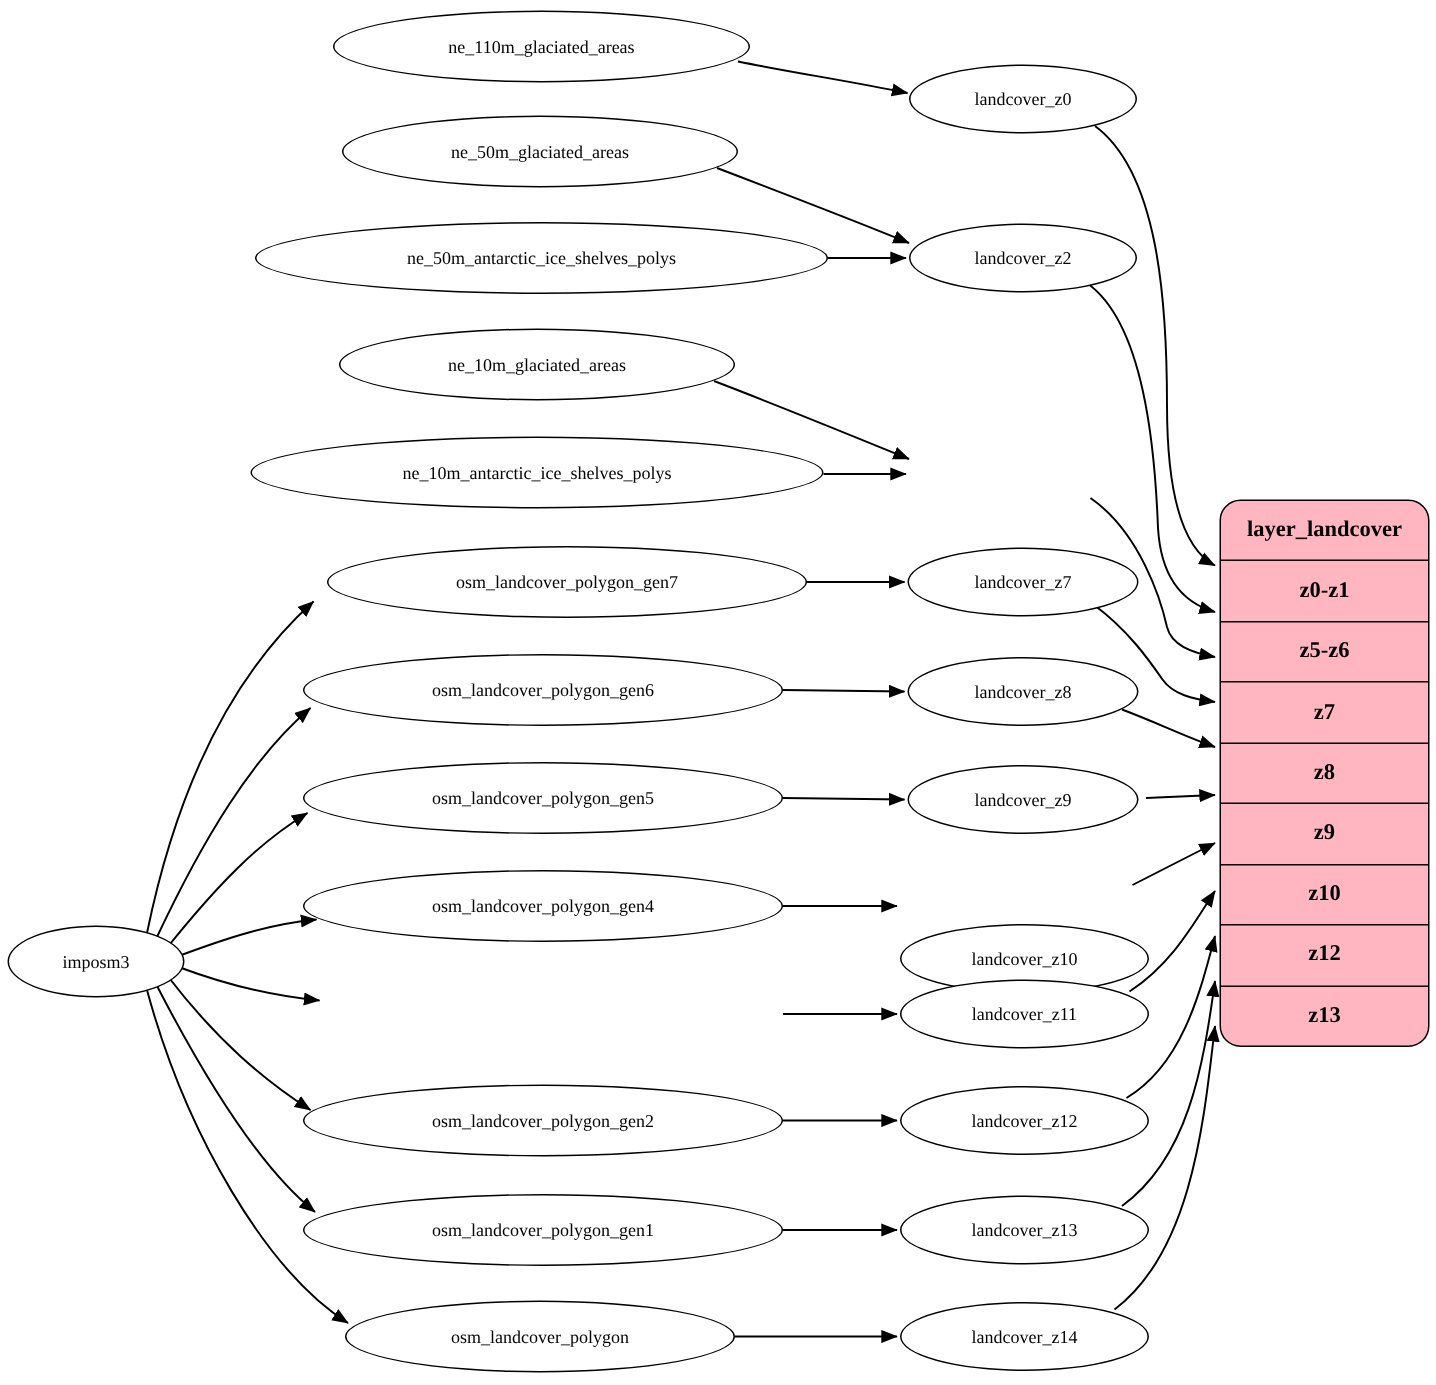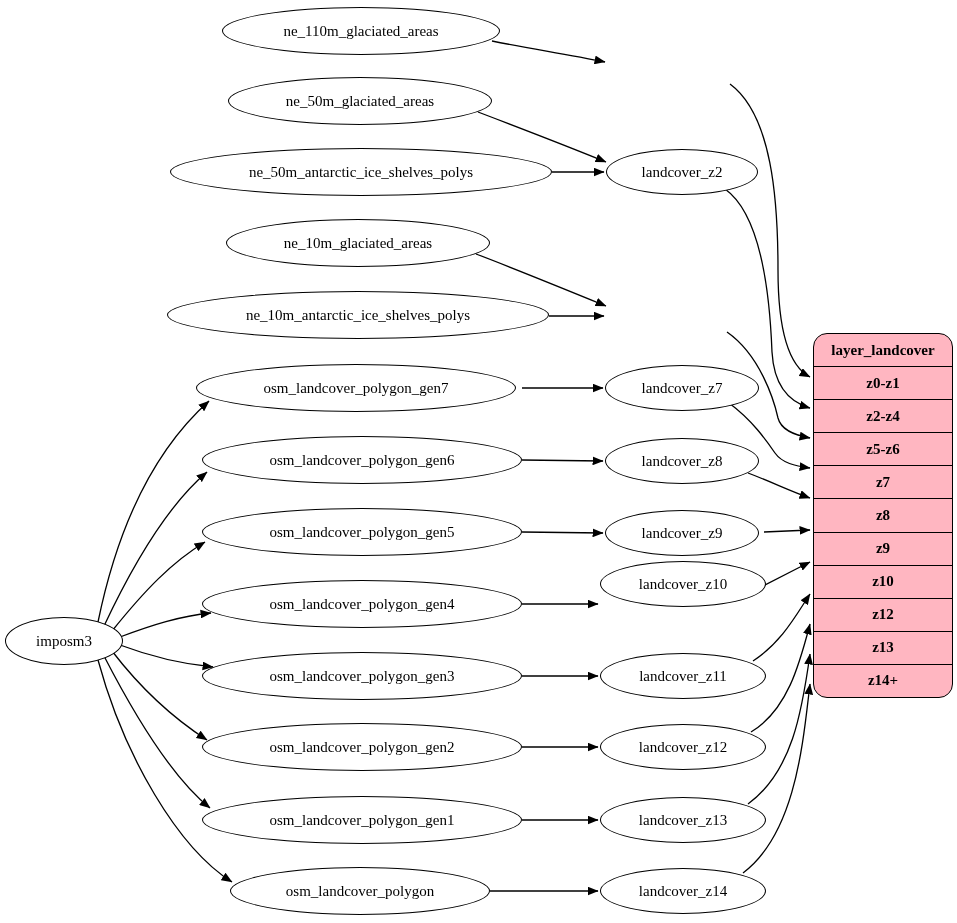--- a/index.html
+++ b/index.html
@@ -13,21 +13,21 @@
     position:relative;width:957px;height:923px;background:var(--bg);
     font-family:"Liberation Serif","DejaVu Serif",serif;color:#000;
     overflow:hidden;
   }
   svg.edges{position:absolute;left:0;top:0;width:957px;height:923px;}
   path.edge{fill:none;stroke:var(--stroke);stroke-width:1.3px;}
   .arrowhead{fill:var(--stroke);}
   .node{
     position:absolute;display:flex;align-items:center;justify-content:center;
     border:1.3px solid var(--stroke);border-radius:50%;
-    background:var(--node-fill);font-size:15px;white-space:nowrap;
+    background:var(--node-fill);font-size:12px;white-space:nowrap;
     box-sizing:border-box;z-index:2;
   }
   .record{
     position:absolute;left:813px;top:333px;width:140px;height:365px;
     background:var(--record-fill);border:1.3px solid var(--stroke);
     border-radius:14px;display:flex;flex-direction:column;
     box-sizing:border-box;font-size:15px;overflow:hidden;z-index:2;font-weight:bold;
   }
   .record .row{
     flex:1;display:flex;align-items:center;justify-content:center;
@@ -83,46 +83,44 @@
     <path class="edge" d="M743,873 C796,833 803,742 810,684" marker-end="url(#arr)"></path>
   </svg>
 
   <div class="node" style="left:5px;top:617px;width:118px;height:48px">imposm3</div>
 
   <div class="node" style="left:222px;top:7px;width:278px;height:48px">ne_110m_glaciated_areas</div>
   <div class="node" style="left:228px;top:77px;width:264px;height:48px">ne_50m_glaciated_areas</div>
   <div class="node" style="left:170px;top:148px;width:382px;height:48px">ne_50m_antarctic_ice_shelves_polys</div>
   <div class="node" style="left:226px;top:219px;width:264px;height:48px">ne_10m_glaciated_areas</div>
   <div class="node" style="left:167px;top:291px;width:382px;height:48px">ne_10m_antarctic_ice_shelves_polys</div>
-  <div class="node" style="left:196px;top:364px;width:320px;height:48px">osm_landcover_polygon_gen7</div>
+  <div class="node" style="left:218px;top:364px;width:320px;height:48px">osm_landcover_polygon_gen7</div>
   <div class="node" style="left:202px;top:436px;width:320px;height:48px">osm_landcover_polygon_gen6</div>
   <div class="node" style="left:202px;top:508px;width:320px;height:48px">osm_landcover_polygon_gen5</div>
   <div class="node" style="left:202px;top:580px;width:320px;height:48px">osm_landcover_polygon_gen4</div>
-  <div class="node" style="left:202px;top:652px;width:320px;height:48px">osm_landcover_polygon_gen3</div>
   <div class="node" style="left:202px;top:723px;width:320px;height:48px">osm_landcover_polygon_gen2</div>
   <div class="node" style="left:202px;top:796px;width:320px;height:48px">osm_landcover_polygon_gen1</div>
   <div class="node" style="left:230px;top:867px;width:260px;height:48px">osm_landcover_polygon</div>
 
+  <div class="node" style="left:606px;top:43px;width:152px;height:46px">landcover_z0</div>
   <div class="node" style="left:606px;top:149px;width:152px;height:46px">landcover_z2</div>
   <div class="node" style="left:605px;top:365px;width:154px;height:46px">landcover_z7</div>
   <div class="node" style="left:605px;top:438px;width:154px;height:46px">landcover_z8</div>
   <div class="node" style="left:605px;top:510px;width:154px;height:46px">landcover_z9</div>
-  <div class="node" style="left:600px;top:561px;width:166px;height:46px">landcover_z10</div>
+  <div class="node" style="left:600px;top:616px;width:166px;height:46px">landcover_z10</div>
   <div class="node" style="left:600px;top:653px;width:166px;height:46px">landcover_z11</div>
   <div class="node" style="left:600px;top:724px;width:166px;height:46px">landcover_z12</div>
   <div class="node" style="left:600px;top:797px;width:166px;height:46px">landcover_z13</div>
   <div class="node" style="left:600px;top:868px;width:166px;height:46px">landcover_z14</div>
 
   <div class="record">
     <div class="row">layer_landcover</div>
     <div class="row">z0-z1</div>
-    <div class="row">z2-z4</div>
     <div class="row">z5-z6</div>
     <div class="row">z7</div>
     <div class="row">z8</div>
     <div class="row">z9</div>
     <div class="row">z10</div>
     <div class="row">z12</div>
     <div class="row">z13</div>
-    <div class="row">z14+</div>
   </div>
 
 </div>
 
 </body></html>

